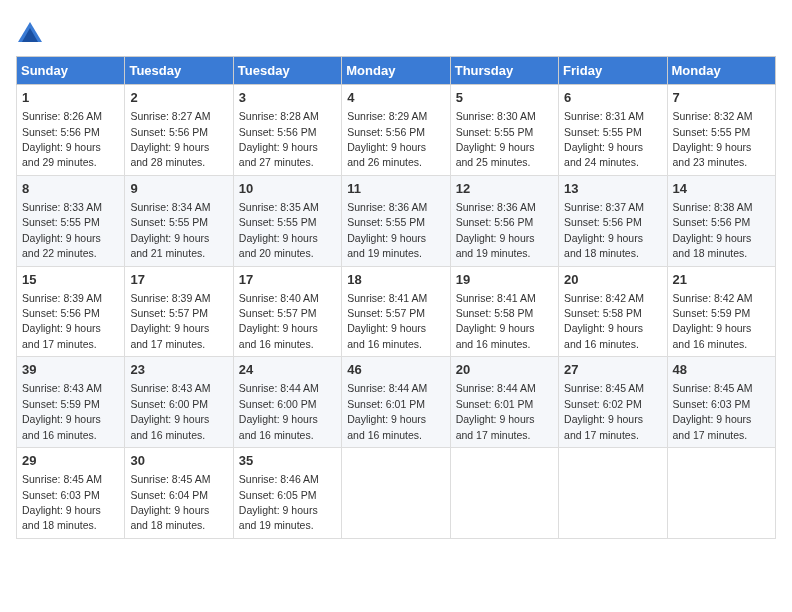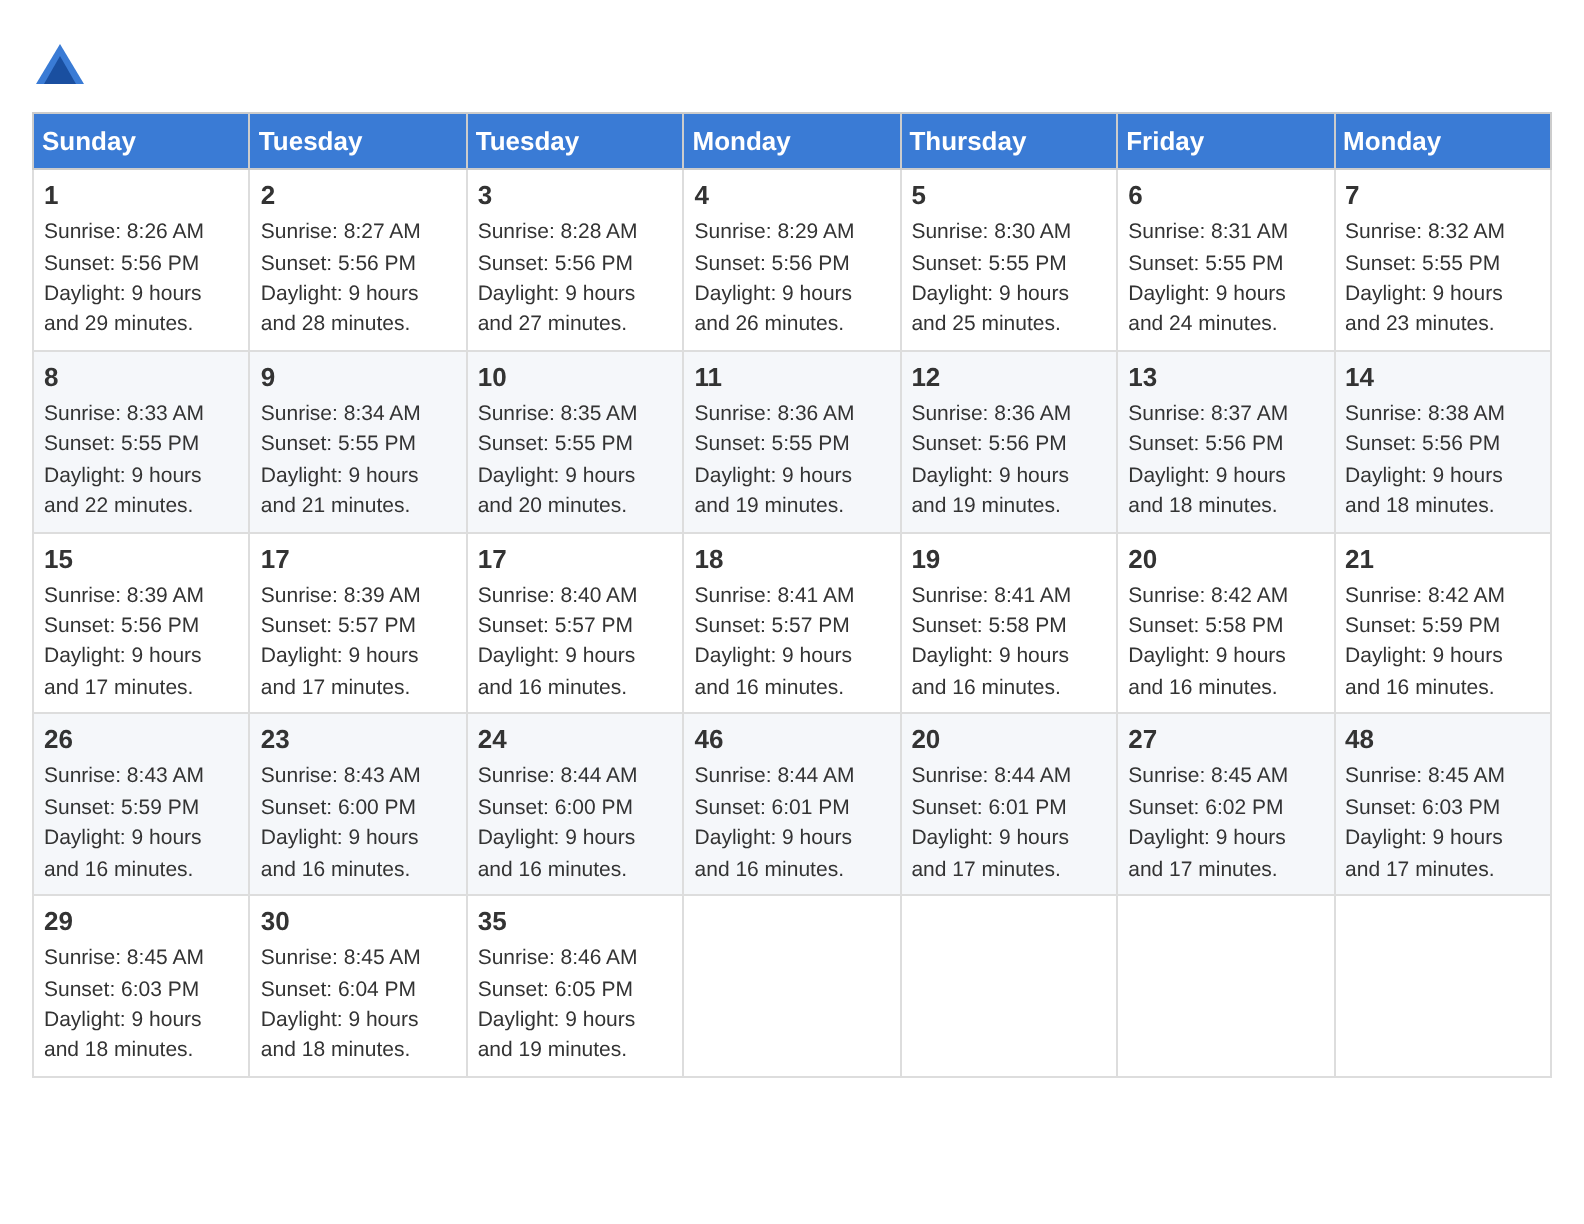--- a/index.html
+++ b/index.html
@@ -139,21 +139,21 @@
       <tr>
         <td><span class="day-num">15</span><span class="day-info">Sunrise: 8:39 AM<br>Sunset: 5:56 PM<br>Daylight: 9 hours and 17 minutes.</span></td>
         <td><span class="day-num">17</span><span class="day-info">Sunrise: 8:39 AM<br>Sunset: 5:57 PM<br>Daylight: 9 hours and 17 minutes.</span></td>
         <td><span class="day-num">17</span><span class="day-info">Sunrise: 8:40 AM<br>Sunset: 5:57 PM<br>Daylight: 9 hours and 16 minutes.</span></td>
         <td><span class="day-num">18</span><span class="day-info">Sunrise: 8:41 AM<br>Sunset: 5:57 PM<br>Daylight: 9 hours and 16 minutes.</span></td>
         <td><span class="day-num">19</span><span class="day-info">Sunrise: 8:41 AM<br>Sunset: 5:58 PM<br>Daylight: 9 hours and 16 minutes.</span></td>
         <td><span class="day-num">20</span><span class="day-info">Sunrise: 8:42 AM<br>Sunset: 5:58 PM<br>Daylight: 9 hours and 16 minutes.</span></td>
         <td><span class="day-num">21</span><span class="day-info">Sunrise: 8:42 AM<br>Sunset: 5:59 PM<br>Daylight: 9 hours and 16 minutes.</span></td>
       </tr>
       <tr>
-        <td><span class="day-num">26</span><span class="day-info">Sunrise: 8:43 AM<br>Sunset: 5:59 PM<br>Daylight: 9 hours and 16 minutes.</span></td>
+        <td><span class="day-num">39</span><span class="day-info">Sunrise: 8:43 AM<br>Sunset: 5:59 PM<br>Daylight: 9 hours and 16 minutes.</span></td>
         <td><span class="day-num">23</span><span class="day-info">Sunrise: 8:43 AM<br>Sunset: 6:00 PM<br>Daylight: 9 hours and 16 minutes.</span></td>
         <td><span class="day-num">24</span><span class="day-info">Sunrise: 8:44 AM<br>Sunset: 6:00 PM<br>Daylight: 9 hours and 16 minutes.</span></td>
         <td><span class="day-num">46</span><span class="day-info">Sunrise: 8:44 AM<br>Sunset: 6:01 PM<br>Daylight: 9 hours and 16 minutes.</span></td>
         <td><span class="day-num">20</span><span class="day-info">Sunrise: 8:44 AM<br>Sunset: 6:01 PM<br>Daylight: 9 hours and 17 minutes.</span></td>
         <td><span class="day-num">27</span><span class="day-info">Sunrise: 8:45 AM<br>Sunset: 6:02 PM<br>Daylight: 9 hours and 17 minutes.</span></td>
         <td><span class="day-num">48</span><span class="day-info">Sunrise: 8:45 AM<br>Sunset: 6:03 PM<br>Daylight: 9 hours and 17 minutes.</span></td>
       </tr>
       <tr>
         <td><span class="day-num">29</span><span class="day-info">Sunrise: 8:45 AM<br>Sunset: 6:03 PM<br>Daylight: 9 hours and 18 minutes.</span></td>
         <td><span class="day-num">30</span><span class="day-info">Sunrise: 8:45 AM<br>Sunset: 6:04 PM<br>Daylight: 9 hours and 18 minutes.</span></td>

